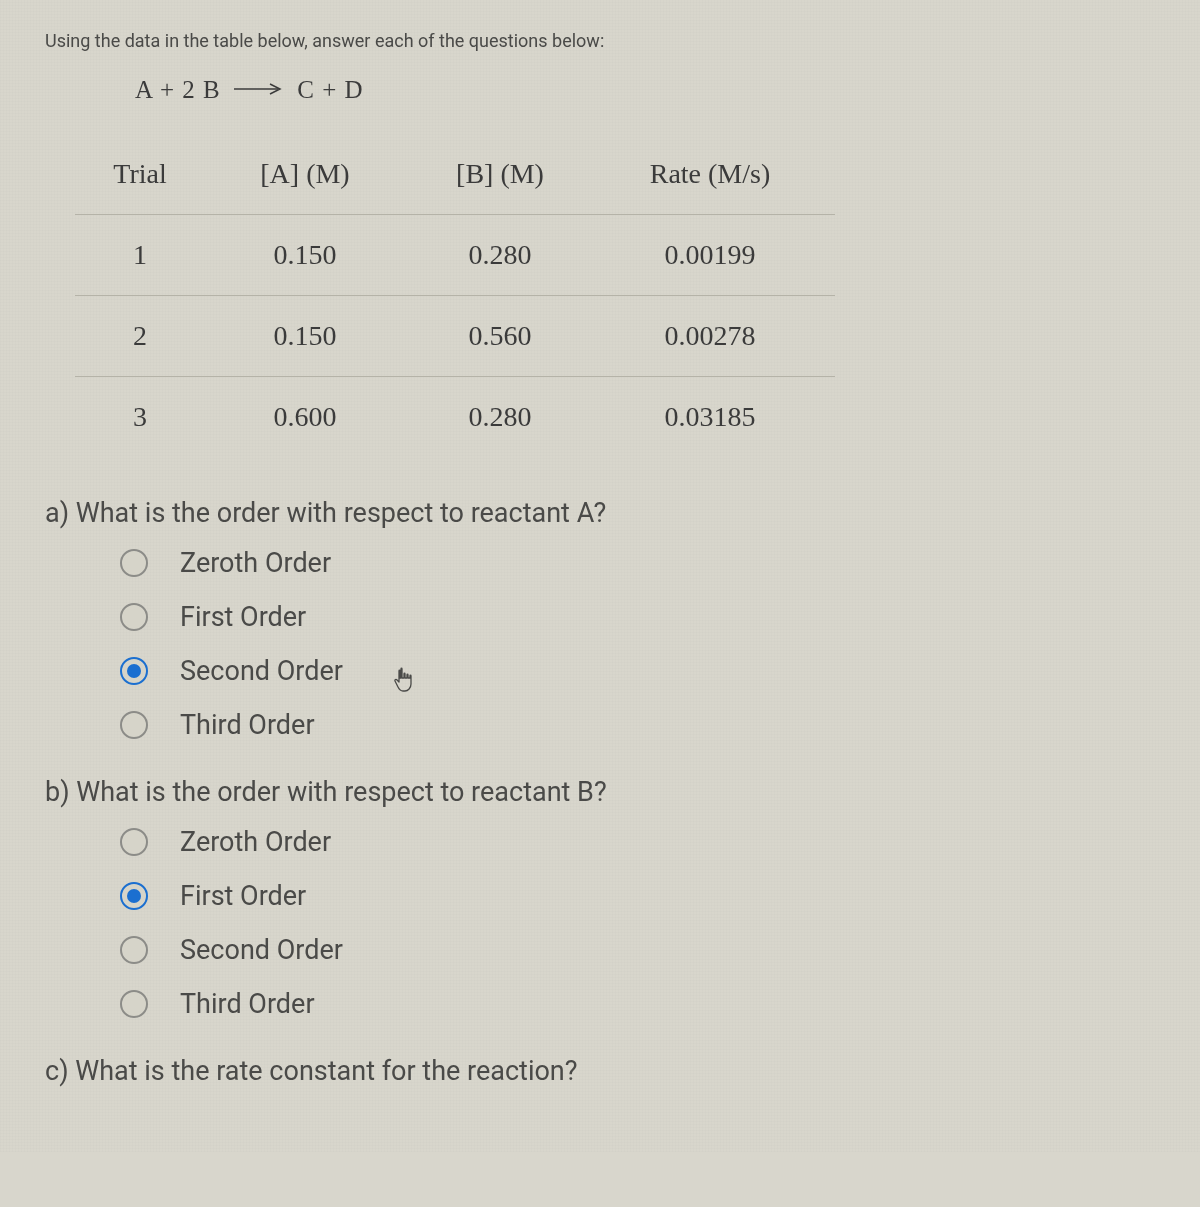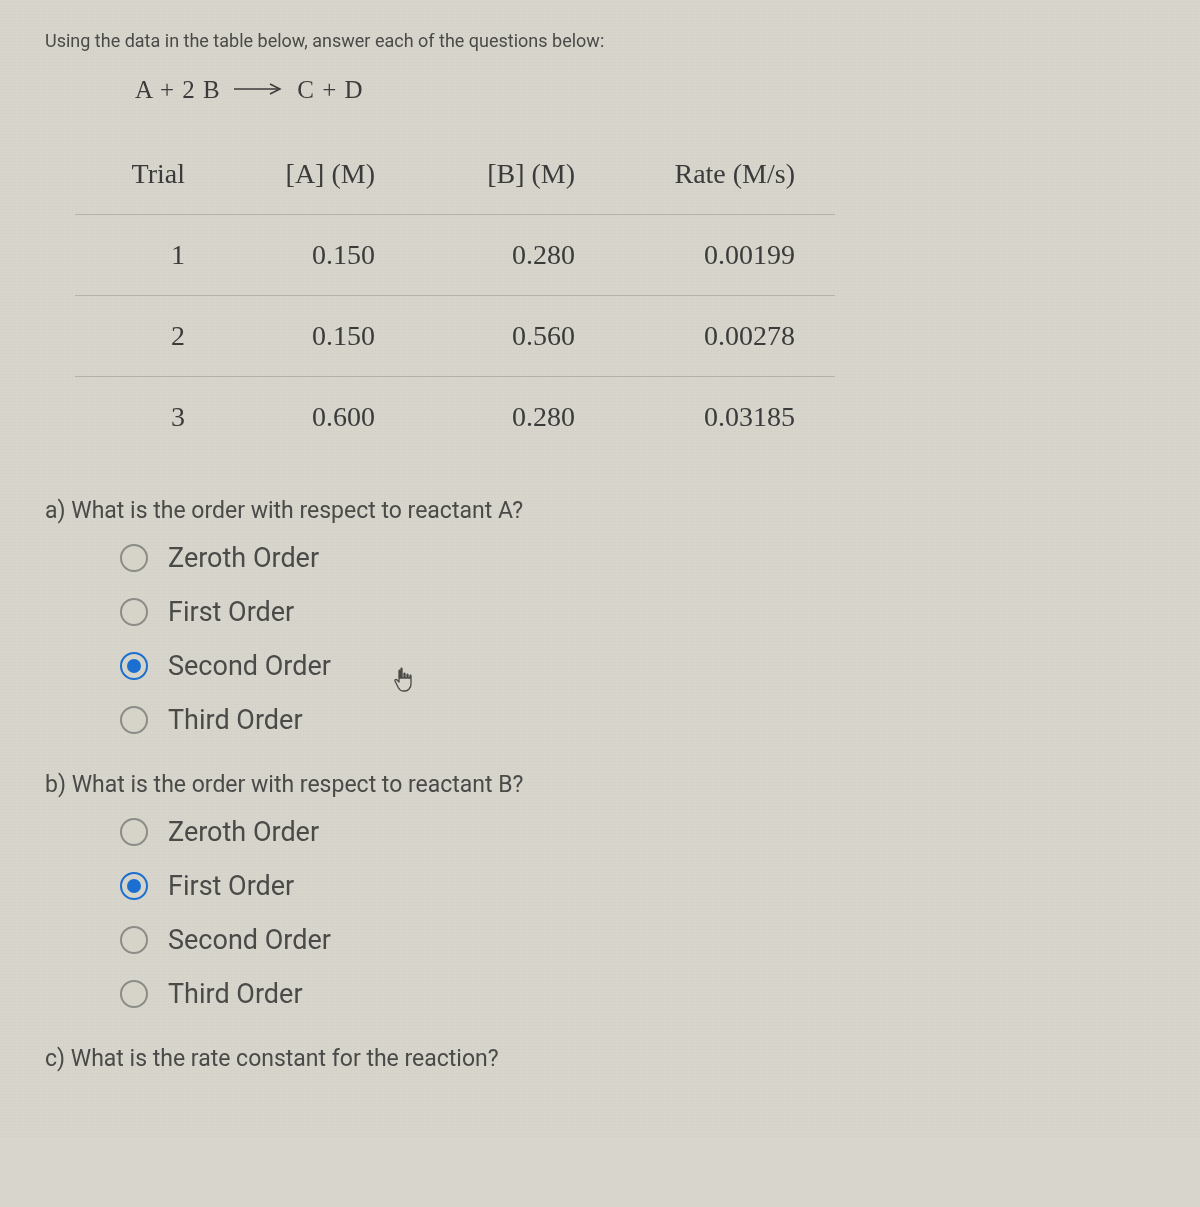--- a/index.html
+++ b/index.html
@@ -44,53 +44,54 @@
     .data-table {
       margin-left: 30px;
       margin-right: auto;
       border-collapse: collapse;
       font-family: "Times New Roman", Times, serif;
       font-size: 28px;
       color: #3b3b3b;
       margin-bottom: 40px;
     }
     .data-table th, .data-table td {
-      text-align: right;
+      text-align: center;
       padding: 24px 40px 24px 10px;
       font-weight: normal;
     }
     .data-table th {
       border-bottom: 1.5px solid #b5b3a8;
     }
     .data-table tbody tr:nth-child(1) td,
     .data-table tbody tr:nth-child(2) td {
       border-bottom: 1.5px solid #b5b3a8;
     }
     .data-table th:nth-child(1), .data-table td:nth-child(1) { width: 150px; padding-left: 20px; }
     .data-table th:nth-child(2), .data-table td:nth-child(2) { width: 190px; }
     .data-table th:nth-child(3), .data-table td:nth-child(3) { width: 200px; }
     .data-table th:nth-child(4), .data-table td:nth-child(4) { width: 220px; }
     .question-block {
       margin-bottom: 35px;
     }
     .question-text {
-      font-size: 23px;
+      font-size: 27px;
       color: #4a4a48;
       margin-bottom: 18px;
     }
     .options {
       margin-left: 75px;
     }
     .option {
       display: flex;
       align-items: center;
       margin-bottom: 22px;
       font-size: 27px;
       color: #4a4a48;
       cursor: pointer;
+      gap: 12px;
     }
     .radio {
       width: 28px;
       height: 28px;
       border: 2.5px solid #8c8c88;
       border-radius: 50%;
       margin-right: 20px;
       display: flex;
       align-items: center;
       justify-content: center;

